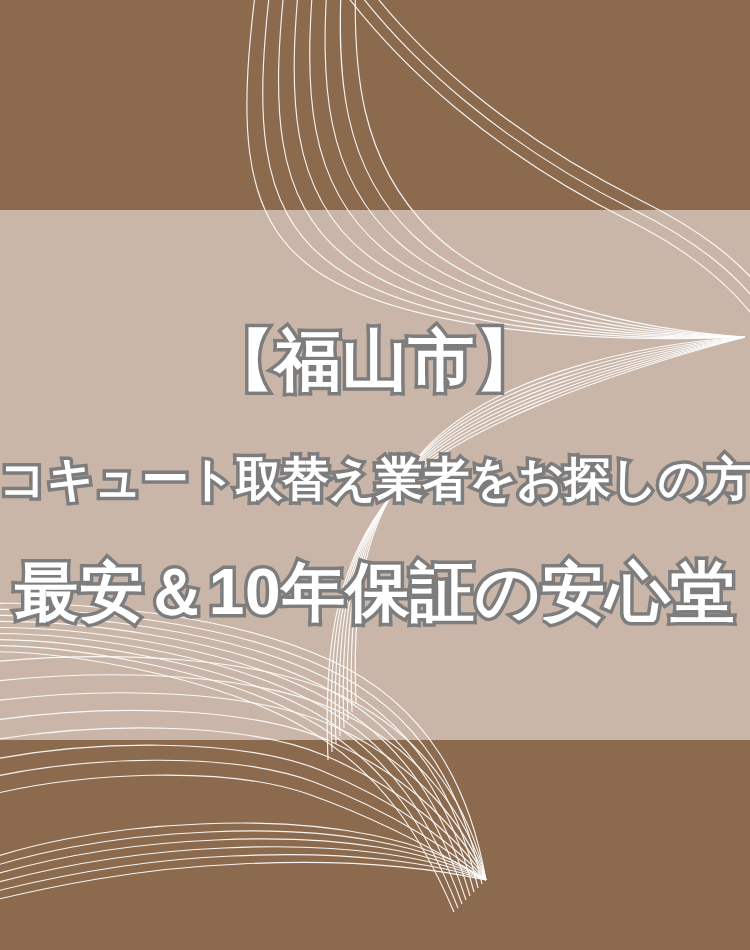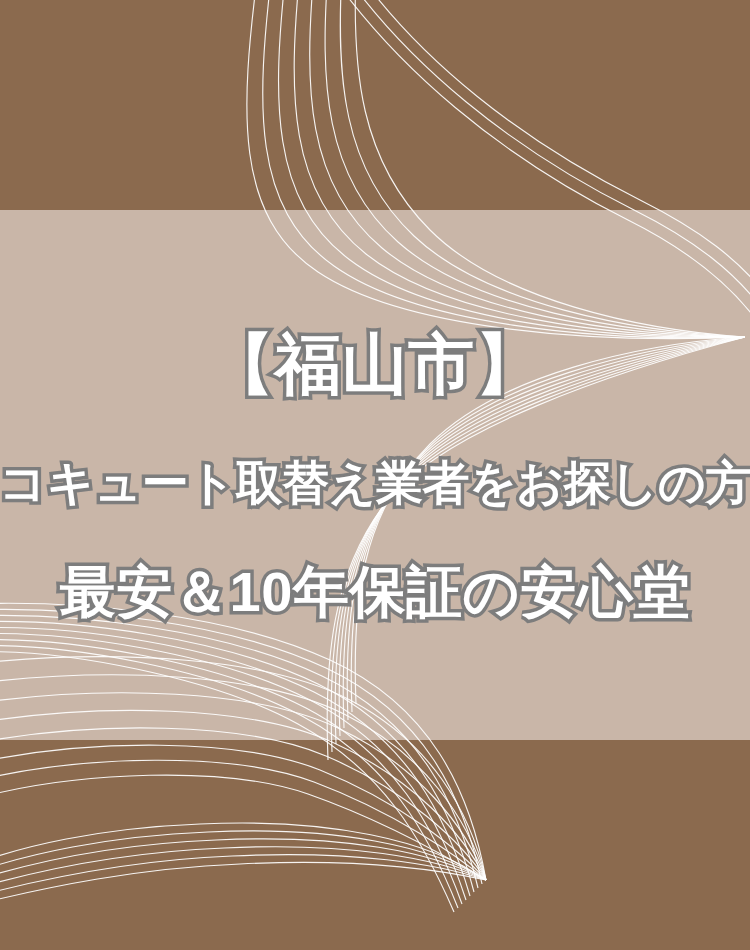--- a/index.html
+++ b/index.html
@@ -62,21 +62,21 @@
     text-align: center;
     line-height: 1.0;
     -webkit-text-stroke: 7px #7E7E7E;
     paint-order: stroke fill;
     text-shadow:
       0 0 2px #7E7E7E,
       0 0 3px rgba(126,126,126,0.55);
   }
   .line-1 { font-size: 66px; margin-bottom: 62px; }
   .line-2 { font-size: 47px; margin-bottom: 58px; letter-spacing: -0.012em; }
-  .line-3 { font-size: 56px; }
+  .line-3 { font-size: 64px; }
 </style>
 </head>
 <body>
 
 <div id="poster">
 
   <div class="band band-top"></div>
   <div class="band band-middle"></div>
   <div class="band band-bottom"></div>
 

